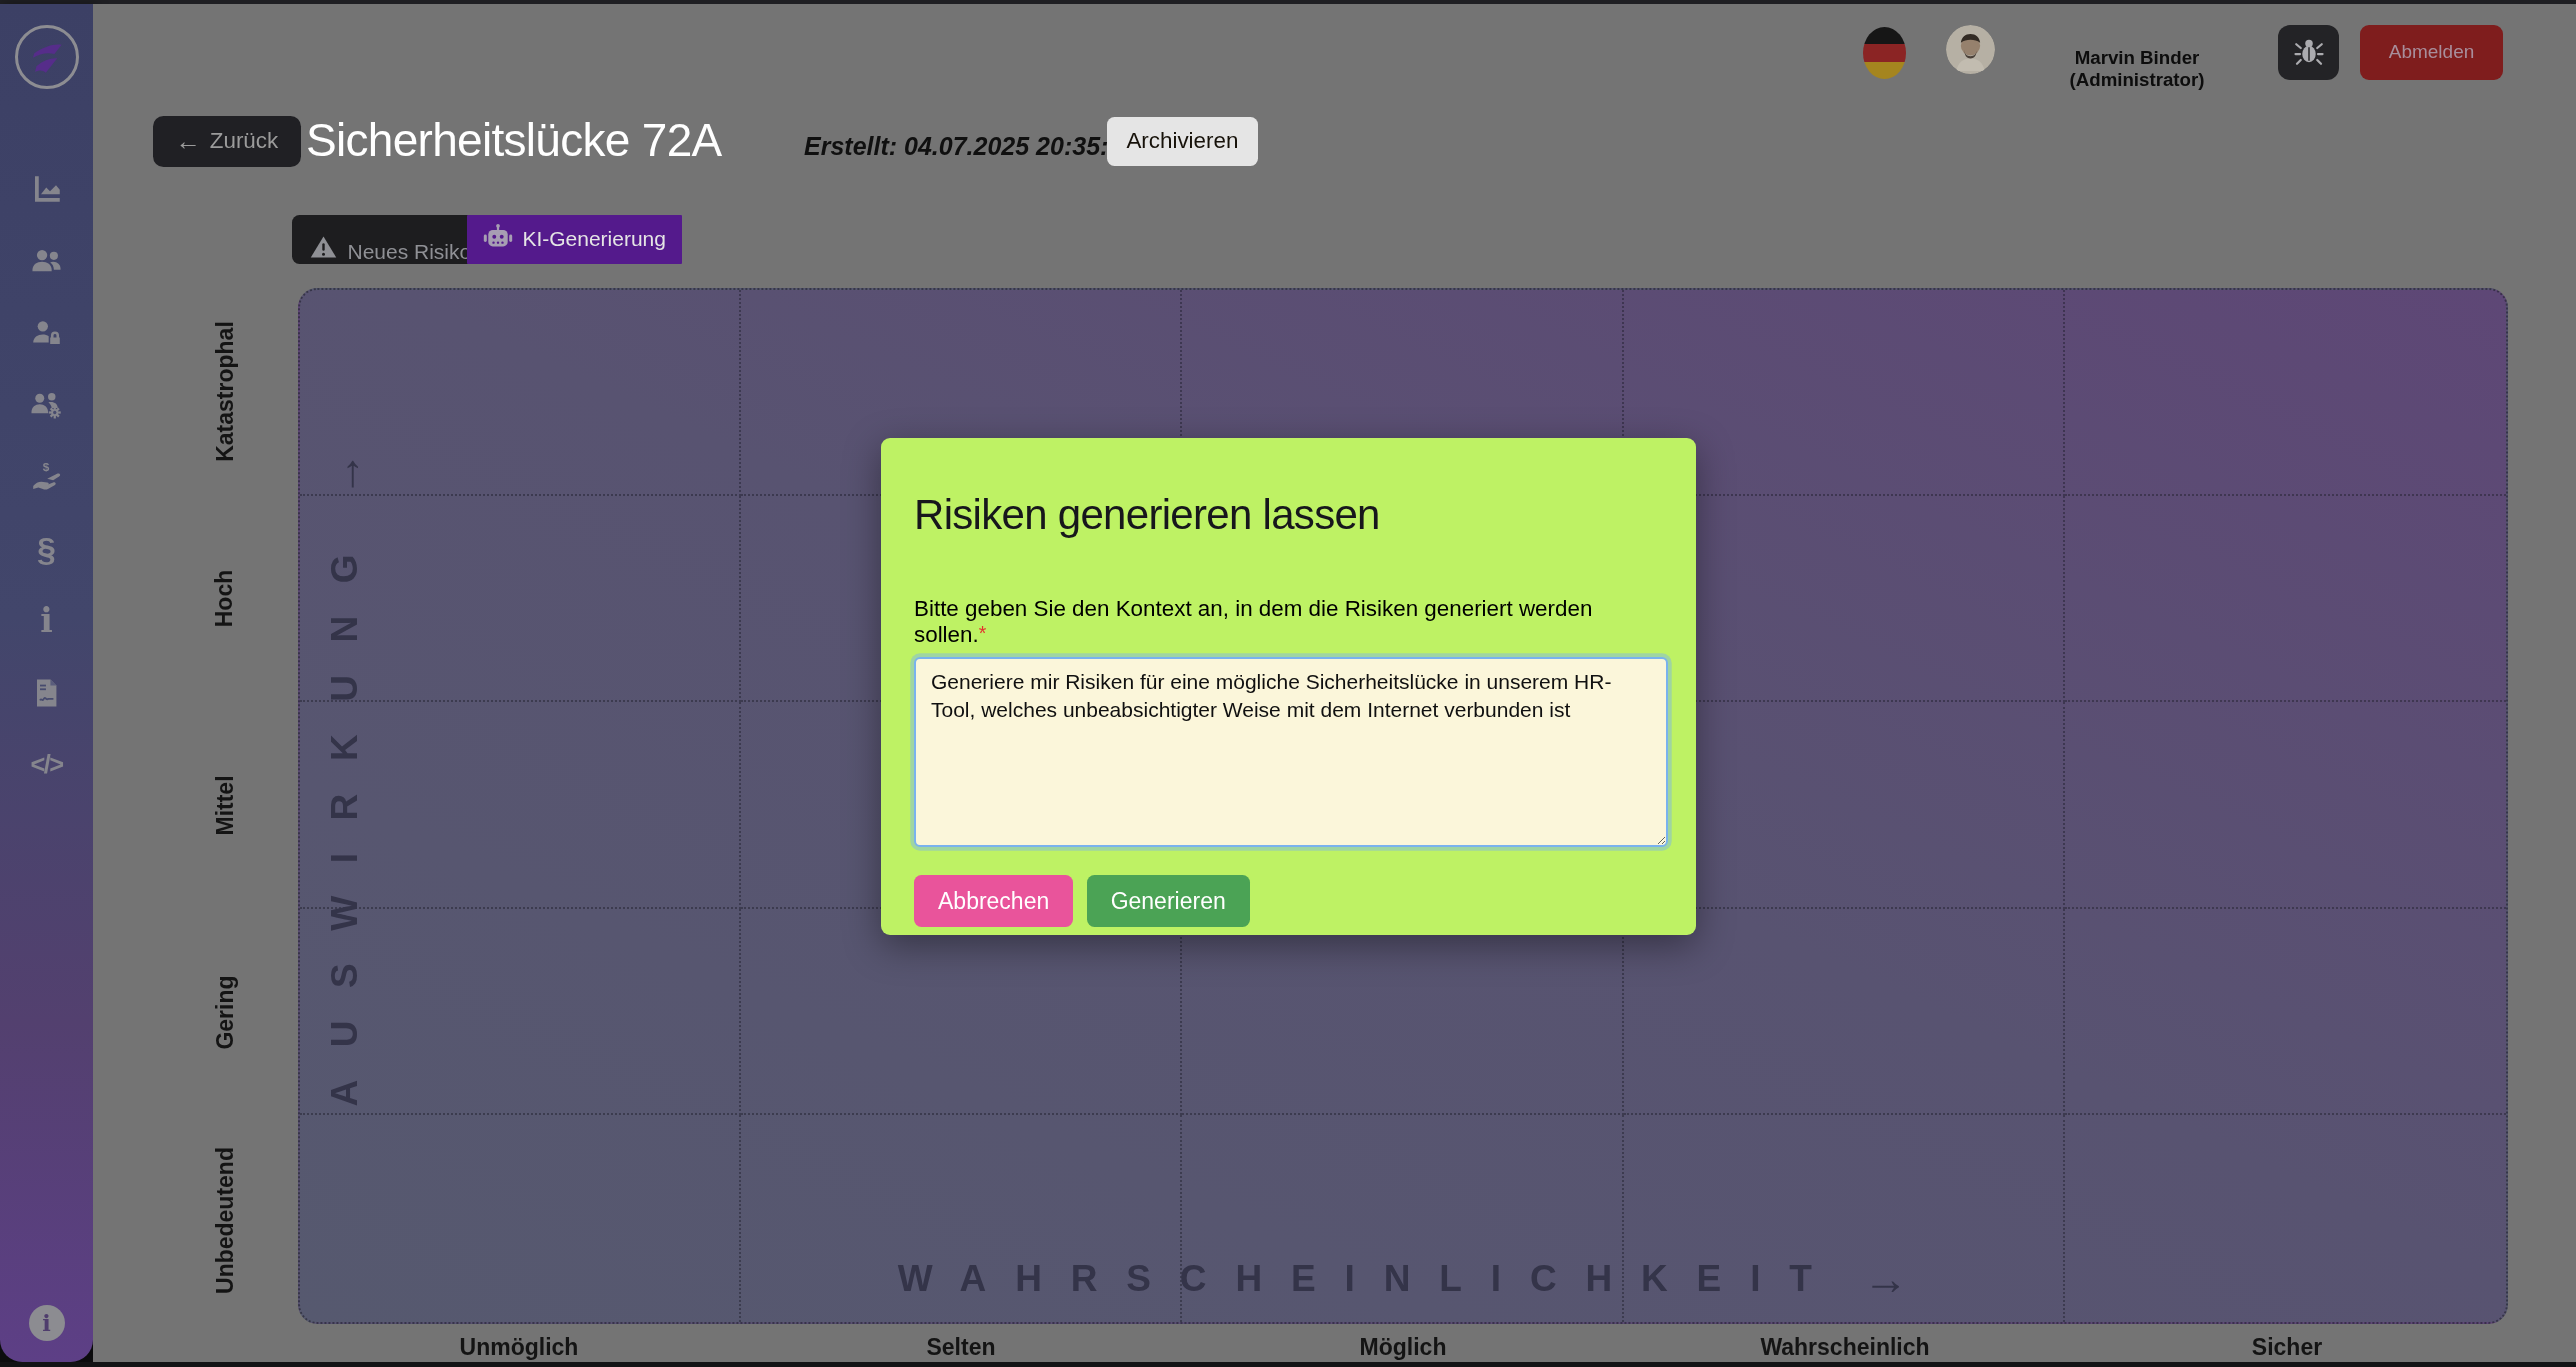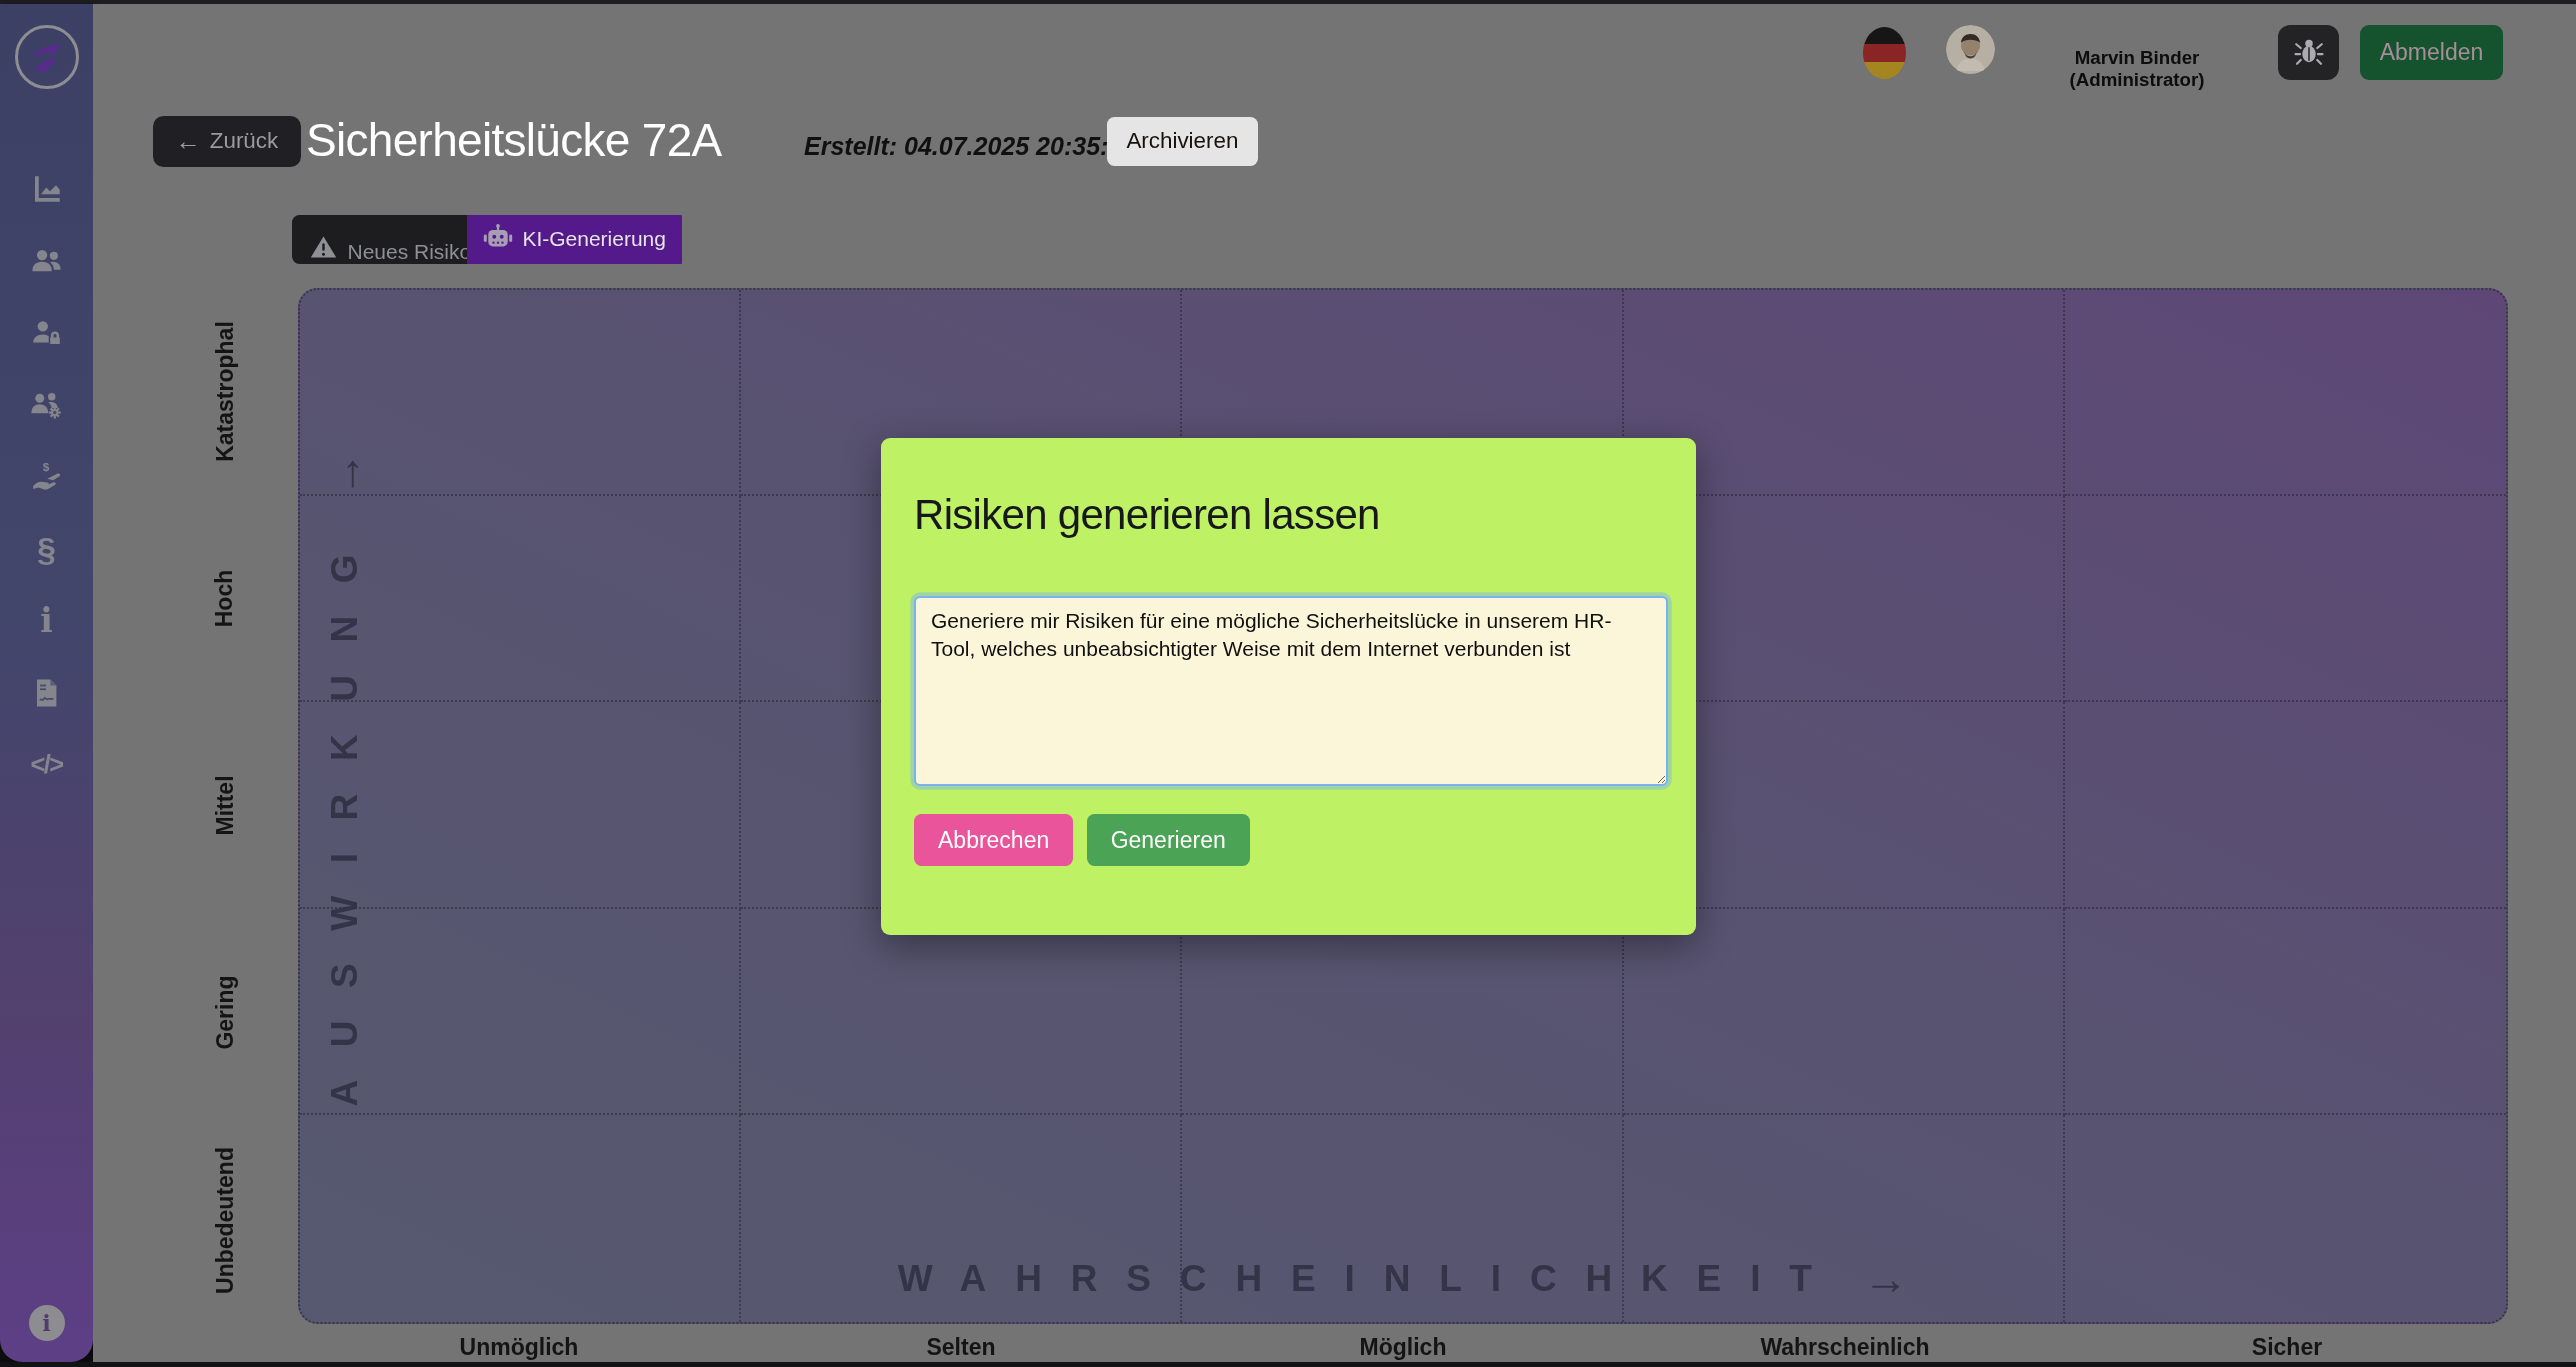--- a/index.html
+++ b/index.html
@@ -55,22 +55,22 @@
           overflow:hidden; cursor:pointer; }
   .flag .b1 { height:34%; background:#161616; }
   .flag .b2 { height:33%; background:#8b2424; }
   .flag .b3 { height:33%; background:#a5851f; }
   .avatar { position:absolute; left:1853px; top:21.7px; width:49px; height:49px; border-radius:50%;
             overflow:hidden; cursor:pointer; }
   .user-name { position:absolute; left:1917px; top:43px; width:254px; text-align:center;
                font-size:18.7px; font-weight:700; color:#0d0d0d; }
   .bug-btn { position:absolute; left:2185px; top:21px; width:61px; height:55px; background:#232326;
              border:none; border-radius:12px; display:flex; align-items:center; justify-content:center; cursor:pointer; }
-  .logout-btn { position:absolute; left:2267px; top:21px; width:143px; height:55px; background:#14532d;
-                color:#a88e9b; border:none; border-radius:9px; font-size:23px; cursor:pointer; }
+  .logout-btn { position:absolute; left:2267px; top:21px; width:143px; height:55px; background:#7f1d1d;
+                color:#a88e9b; border:none; border-radius:9px; font-size:19px; cursor:pointer; }
 
   
   .matrix { position:absolute; left:205px; top:284px; width:2210px; height:1036px;
             border:2.2px dotted rgba(28,28,40,.55); border-radius:19.4px; overflow:hidden;
             background:linear-gradient(to top right,#56596f 0%,#585371 52%,#5e4776 100%); }
   .grid { position:absolute; inset:0; display:grid;
           grid-template-columns:repeat(5,1fr); grid-template-rows:repeat(5,1fr); }
   .cell { border-right:2.2px dotted rgba(28,28,40,.45); border-bottom:2.2px dotted rgba(28,28,40,.45); }
   .cell:nth-child(5n) { border-right:none; }
   .cell:nth-child(n+21) { border-bottom:none; }
@@ -339,20 +339,23 @@
       <span class="xlab">Unmöglich</span>
       <span class="xlab">Selten</span>
       <span class="xlab">Möglich</span>
       <span class="xlab">Wahrscheinlich</span>
       <span class="xlab">Sicher</span>
     </div>
   </main>
 
   <section class="modal">
     <h2 class="modal-title">Risiken generieren lassen</h2>
+    <div class="modal-label">
+      <span>Bitte geben Sie den Kontext an, in dem die Risiken generiert werden sollen.</span><sup class="req">*</sup>
+    </div>
     <textarea class="prompt-textarea" style="">Generiere mir Risiken für eine mögliche Sicherheitslücke in unserem HR-Tool, welches unbeabsichtigter Weise mit dem Internet verbunden ist</textarea>
     <div class="modal-actions">
       <button class="cancel-btn">Abbrechen</button>
       <button class="generate-btn">Generieren</button>
     </div>
   </section>
 
   <div class="bottom-strip"></div>
 </div>
 

